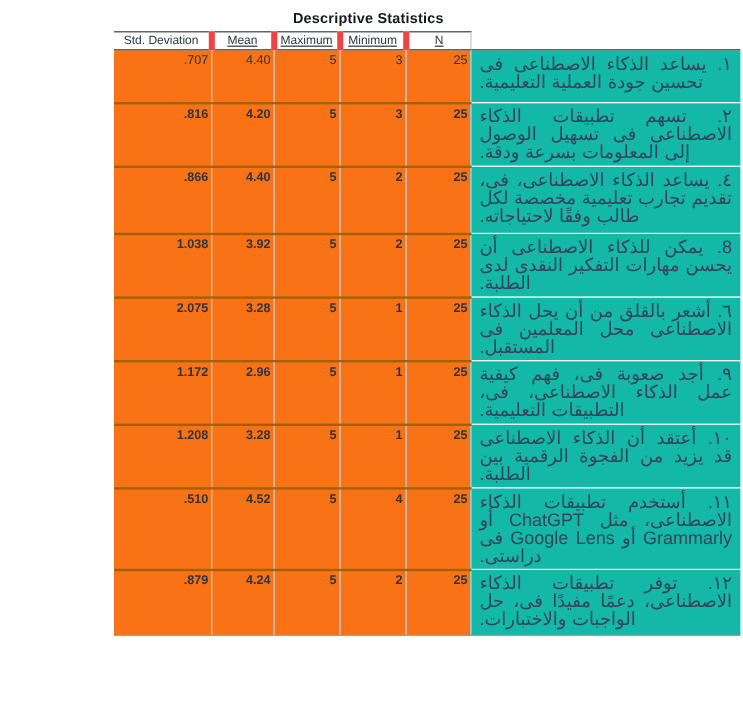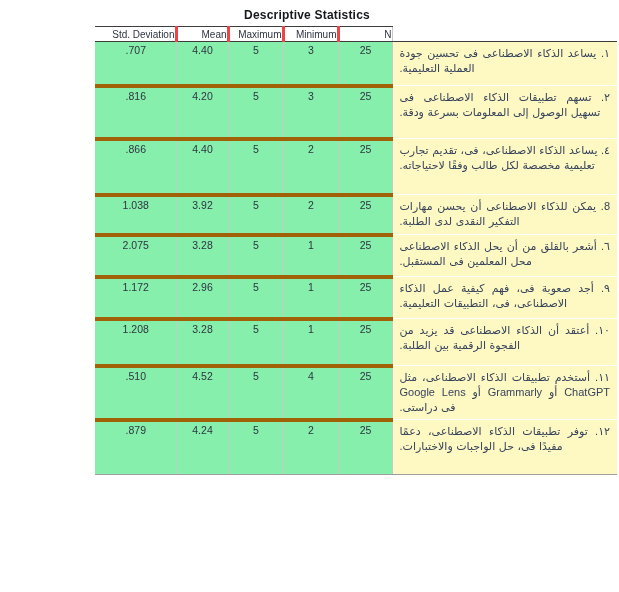--- a/index.html
+++ b/index.html
@@ -11,38 +11,38 @@
     position:absolute;top:8px;left:0;width:614px;text-align:center;
     font-size:12px;font-weight:bold;color:#15181d;letter-spacing:0.2px;
   }
   table.stats{
     position:absolute;left:95px;top:26px;width:522px;
     border-collapse:collapse;table-layout:fixed;
   }
   col.c-sd{width:81px;} col.c-mean{width:52px;} col.c-max{width:55px;}
   col.c-min{width:55px;} col.c-n{width:54px;} col.c-lbl{width:225px;}
   th{
-    font-weight:normal;font-size:10px;color:#2e3440;text-align:right;
+    font-weight:normal;font-size:10px;color:#2e3440;text-align:center;
     height:12px;padding:1px 0 1px 0;vertical-align:middle;background:#ffffff;
     border-top:1px solid #3d3d3d;border-bottom:1px solid #3d3d3d;
   }
-  th.sep{border-left:3px solid #ef4444;}
+  th.sep{border-left:5px solid #ef4444;text-decoration:underline;}
   th.lblhead{border-top:none;border-left:1px solid #c9c9c9;}
   td.num{
-    font-size:10.5px;color:#2e3440;text-align:center;vertical-align:top;
-    padding:2px 2px 0 3px;background:#86efac;
+    font-size:10.5px;color:#2e3440;text-align:right;vertical-align:top;
+    padding:2px 2px 0 3px;background:#f97316;
   }
   td.sep{border-left:1px solid #c9c9c9;}
   td.label{
-    background:#fef9c3;color:#36435c;font-size:11px;line-height:15px;
+    background:#14b8a6;color:#36435c;font-size:15px;line-height:15px;
     vertical-align:top;padding:4px 7px 3px 7px;
     direction:rtl;text-align:justify;text-align-last:left;
     border-left:1px solid #c9c9c9;word-spacing:0.5px;
   }
-  tr.data + tr.data td.num{border-top:4px solid #a16207;}
+  tr.data + tr.data td.num{border-top:2px solid #a16207;font-weight:bold;}
   tr.data + tr.data td.label{border-top:1px solid #ffffff;margin-left:40px;}
   tr.data:last-child td{border-bottom:1px solid #9e9e9e;}
   tr.r1 td{height:36px;} tr.r2 td{height:45px;} tr.r3 td{height:34px;}
   tr.r4 td{height:48px;} tr.r5 td{height:32px;} tr.r6 td{height:34px;}
   tr.r7 td{height:52px;} tr.r8 td{height:41px;} tr.r9 td{height:34px;}
   tr.r10 td{height:39px;} tr.r11 td{height:46px;} tr.r12 td{height:47px;}
 </style>
 </head>
 <body>
 

